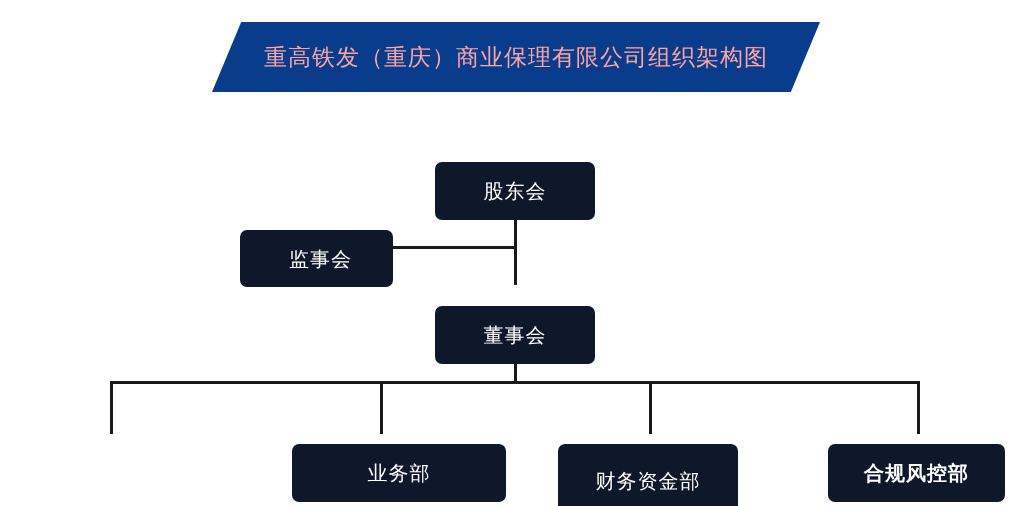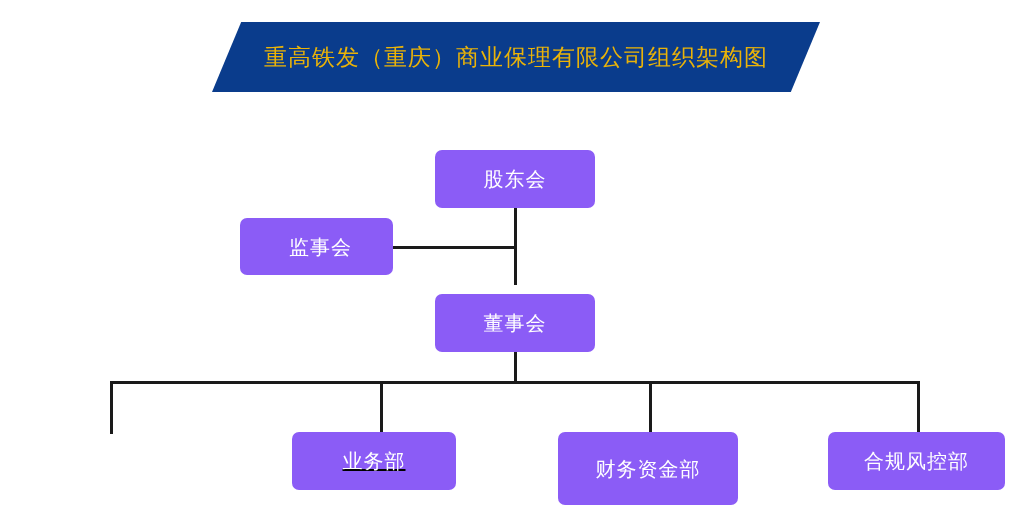--- a/index.html
+++ b/index.html
@@ -28,54 +28,55 @@
     width: 608px;
     height: 70px;
     background: #0a3c8c;
     -webkit-clip-path: polygon(4.8% 0%, 100% 0%, 95.2% 100%, 0% 100%);
     clip-path: polygon(4.8% 0%, 100% 0%, 95.2% 100%, 0% 100%);
     display: flex;
     align-items: center;
     justify-content: center;
   }
   .title-text {
-    color: #eab308;
+    color: #fca5a5;
     font-size: 23px;
     letter-spacing: 1px;
     white-space: nowrap;
     line-height: 1;
   }
 
   
   .node {
     position: absolute;
-    background: #8b5cf6;
+    background: #0f172a;
     border-radius: 7px;
     display: flex;
     align-items: center;
     justify-content: center;
     box-sizing: border-box;
     z-index: 2;
+    margin-top: 12px;
   }
   .node-label {
     color: #ffffff;
     font-size: 20px;
     letter-spacing: 1px;
     white-space: nowrap;
     line-height: 1;
   }
 
   #node-shareholders { left: 435px; top: 150px; width: 160px; height: 58px; }
   #node-supervisors  { left: 240px; top: 218px; width: 153px; height: 57px; padding-left: 8px; }
   #node-directors    { left: 435px; top: 294px; width: 160px; height: 58px; }
 
   #node-general-management { left: 22px;  top: 432px; width: 178px; height: 58px; }
-  #node-business           { left: 292px; top: 432px; width: 164px; height: 58px; text-decoration: underline; }
+  #node-business           { left: 292px; top: 432px; width: 214px; height: 58px; }
   #node-finance            { left: 558px; top: 432px; width: 180px; height: 73px; }
-  #node-compliance         { left: 828px; top: 432px; width: 177px; height: 58px; }
+  #node-compliance         { left: 828px; top: 432px; width: 177px; height: 58px; font-weight: bold; }
 
   
   .conn {
     position: absolute;
     background: #1a1a1a;
     z-index: 1;
   }
   .conn-v { width: 3px; }
   .conn-h { height: 3px; }
 

